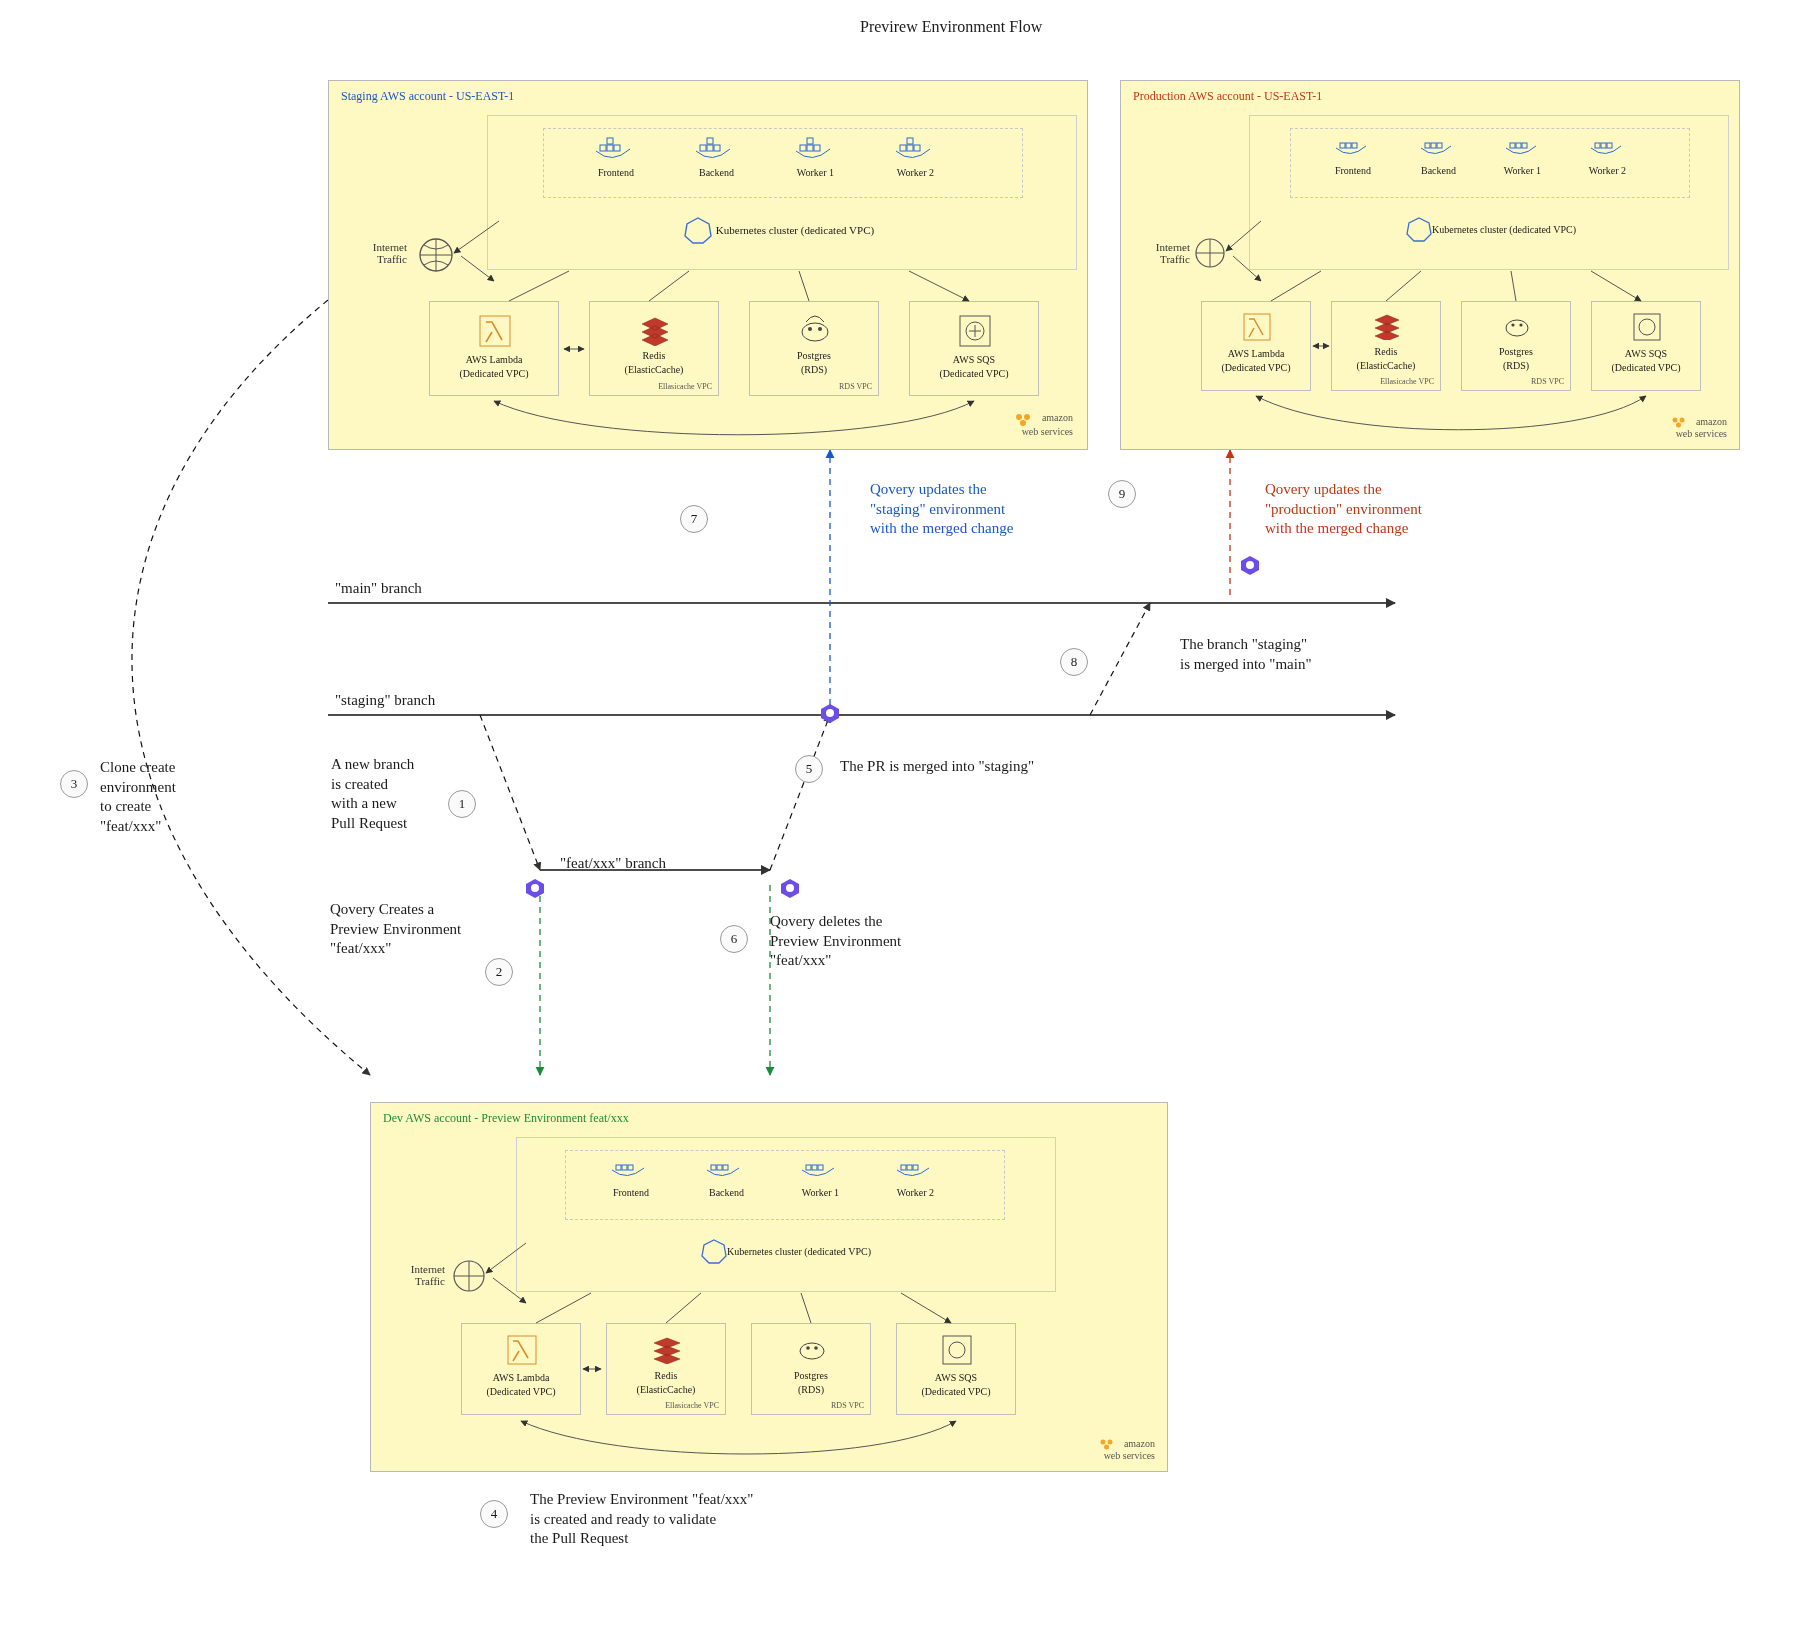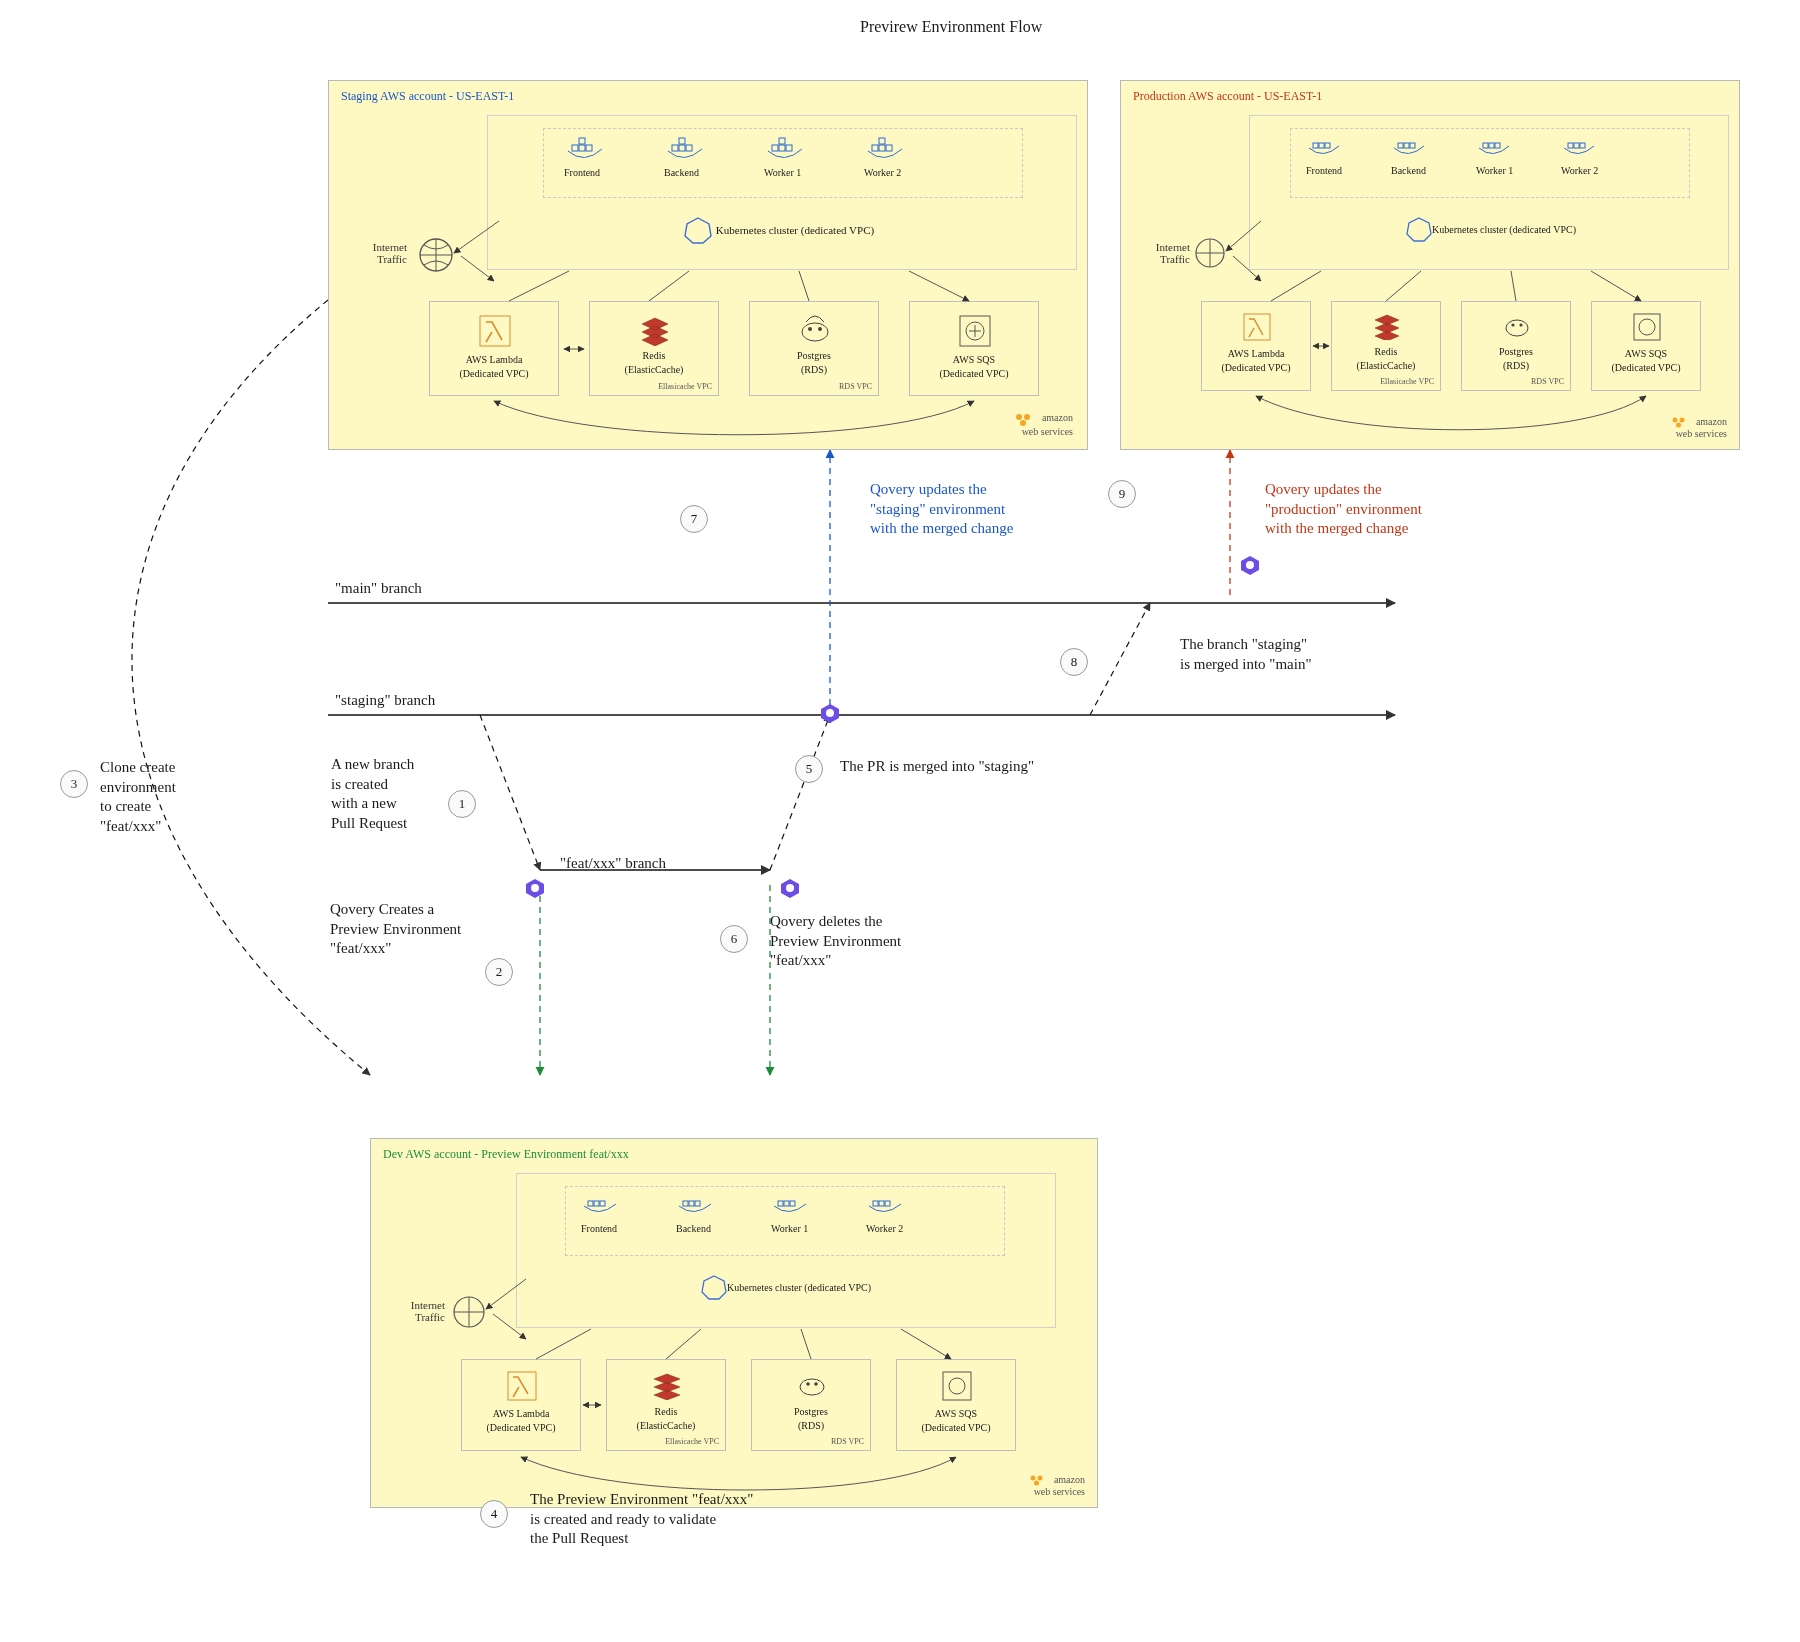--- a/index.html
+++ b/index.html
@@ -3,21 +3,21 @@
 <meta charset="utf-8">
 <style>
   html,body{margin:0;padding:0;background:#fff;font-family:"Comic Sans MS","Segoe Script","Bradley Hand",cursive;color:#1a1a1a}
   .canvas{position:relative;width:1800px;height:1642px;margin:0 auto}
   svg.wires{position:absolute;inset:0;width:1800px;height:1642px;pointer-events:none}
   .title{position:absolute;font-size:16px;font-weight:500}
   .env{position:absolute;border:1px solid #b8b8b8;background:#fef9c3;box-sizing:border-box}
   .env-title{position:absolute;left:12px;top:8px;font-size:12px}
   .cluster{position:absolute;border:1px solid #cfcfcf;box-sizing:border-box}
   .pods{position:absolute;border:1px dashed #c8c8c8;box-sizing:border-box}
-  .pod{position:absolute;text-align:left}
+  .pod{position:absolute;text-align:right}
   .pod .lbl{font-size:10px;margin-top:2px}
   .k8s{position:absolute;text-align:center}
   .svc{position:absolute;border:1px solid #bfbfbf;box-sizing:border-box}
   .svc .name{position:absolute;width:100%;text-align:center;font-size:10px}
   .svc .sub{position:absolute;right:6px;bottom:4px;font-size:8px;color:#555}
   .mini-label{position:absolute;font-size:11px;color:#333;text-align:right}
   .amazon{position:absolute;font-size:10px;color:#555}
   .step-num{position:absolute;width:26px;height:26px;border:1px solid #999;border-radius:50%;background:#fafafa;font-size:13px;display:flex;align-items:center;justify-content:center}
   .step-text{position:absolute;font-size:15px;line-height:1.3}
   .branch-label{position:absolute;font-size:15px}
@@ -251,21 +251,21 @@
     <path d="M135,315 C220,360 460,360 525,315" stroke="#555" stroke-width="1" fill="none" marker-end="url(#arr)" marker-start="url(#arr)"></path>
   </svg>
   <div class="amazon" style="right:12px;bottom:10px;white-space:pre-line;text-align:right"><svg width="26" height="12" style="vertical-align:top">
           <circle cx="5" cy="4" r="2.5" fill="#f5a623"></circle>
           <circle cx="12" cy="4" r="2.5" fill="#f5a623"></circle>
           <circle cx="8.5" cy="9" r="2.5" fill="#f5a623"></circle>
         </svg><span>amazon
 web services</span></div>
 </div>
 
-<div class="env" style="left:370px;top:1138px;width:728px;height:370px">
+<div class="env" style="left:370px;top:1102px;width:798px;height:370px">
   <div class="env-title" style="color:#1e8b3b">Dev AWS account - Preview Environment feat/xxx</div>
   <div class="mini-label" style="left:16px;top:160px;width:58px;white-space:pre-line">Internet
 Traffic</div>
   <svg style="position:absolute;left:80px;top:155px" width="36" height="36">
         <circle cx="18" cy="18" r="15" fill="none" stroke="#555" stroke-width="1.2"></circle>
         <path d="M3,18 h30 M18,3 v30" stroke="#555" stroke-width="1" fill="none"></path>
       </svg>
   <div class="cluster" style="left:145px;top:34px;width:540px;height:155px">
     <div class="pods" style="left:48px;top:12px;width:440px;height:70px"></div>
   </div>

